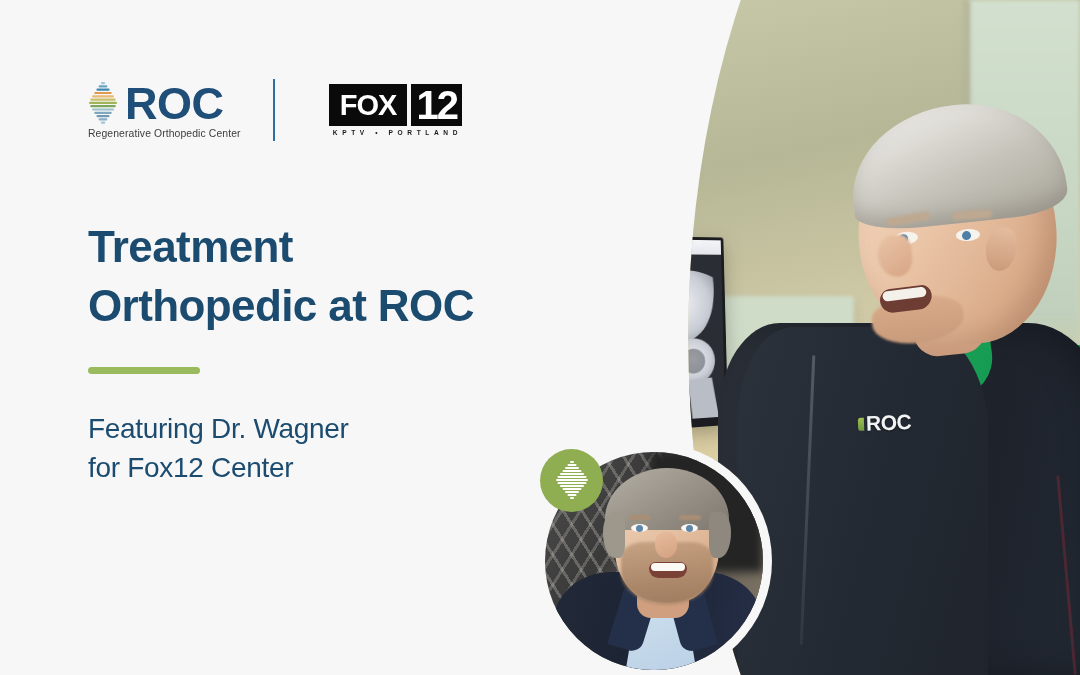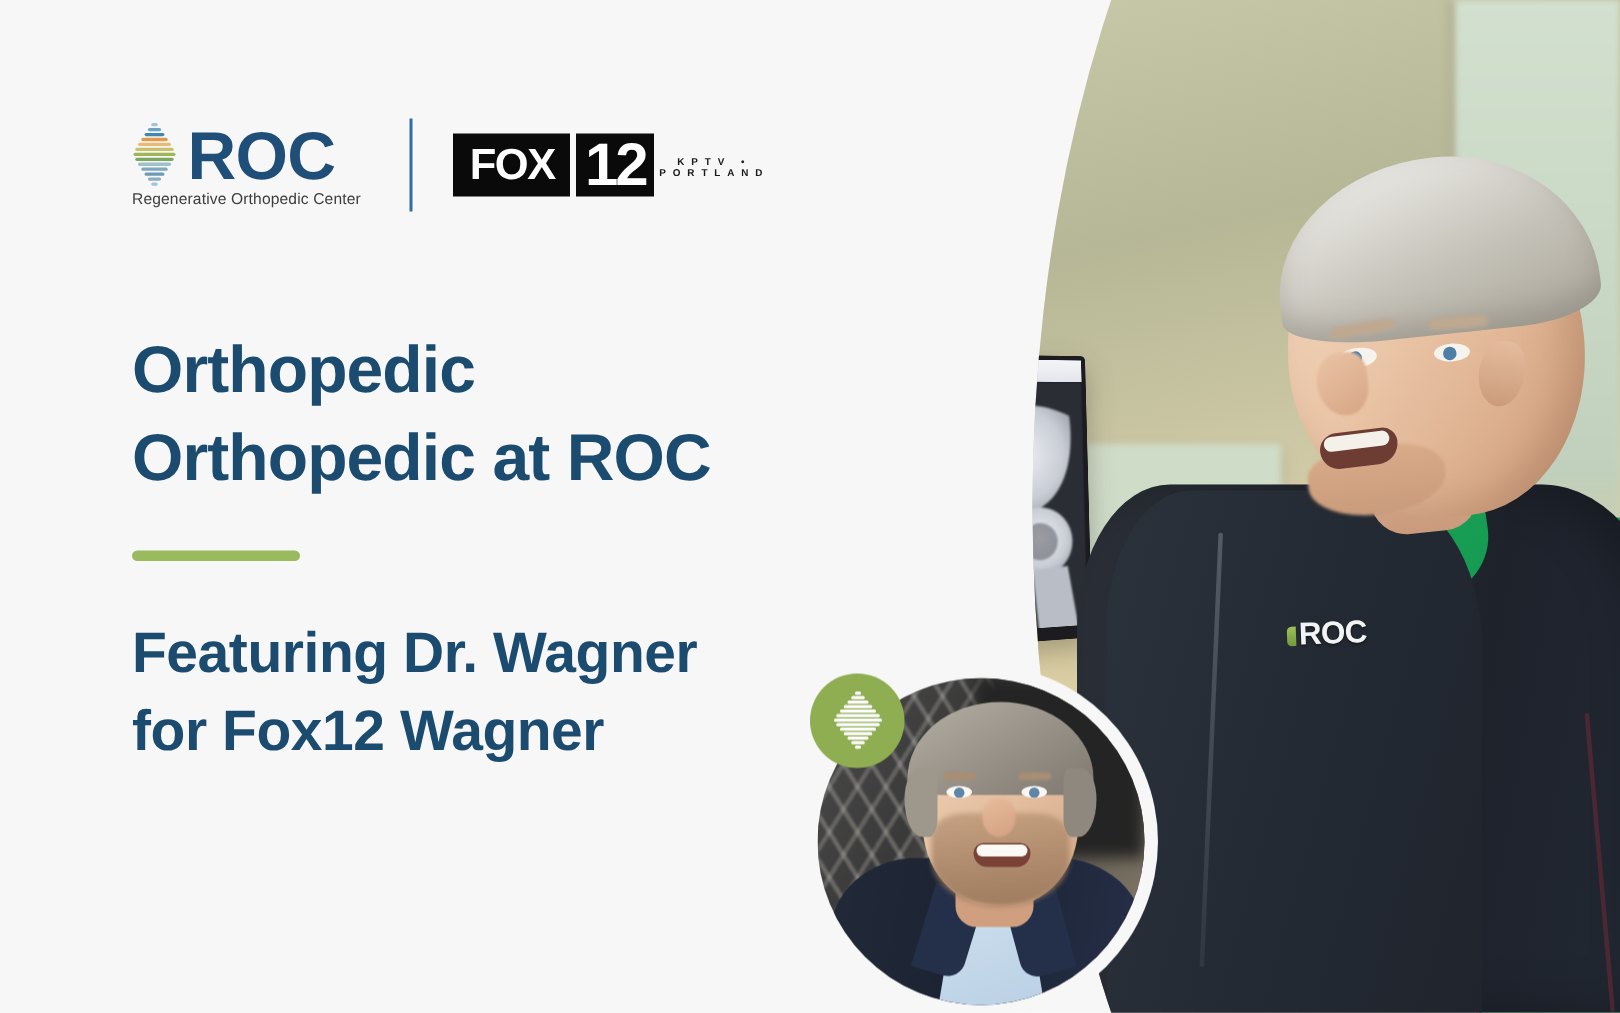--- a/index.html
+++ b/index.html
@@ -72,21 +72,22 @@
     height: 62px;
     background: #2f6ea5;
     margin: 0 27px 0 22px;
     flex: 0 0 auto;
   }
 
   
   .fox-logo {
     width: 160px;
     display: flex;
-    align-items: center;
+    flex-direction: column;
+    align-items: flex-end;
   }
   .fox-top {
     display: flex;
     align-items: stretch;
     gap: 4px;
     height: 42px;
   }
   .fox-box {
     background: #0a0a0a;
     color: #ffffff;
@@ -139,23 +140,23 @@
   .accent-bar {
     margin-top: 32px;
     width: 112px;
     height: 7px;
     border-radius: 4px;
     background: #9aba5e;
   }
 
   .subheadline {
     margin-top: 36px;
-    font-size: 38px;
+    font-size: 28px;
     line-height: 1.38;
-    font-weight: bold;
+    font-weight: normal;
     color: #1c4b70;
     letter-spacing: -0.3px;
     max-width: 420px;
   }
   .subheadline span { display: block; }
 
   
   .photo-wrap {
     position: absolute;
     right: 0; top: 0;
@@ -862,26 +863,26 @@
         <div class="fox-top">
           <div class="fox-box fox-box-fox">FOX</div>
           <div class="fox-box fox-box-12">12</div>
         </div>
         <div class="fox-kptv">KPTV • PORTLAND</div>
       </div>
 
     </div>
 
     <h1 class="headline">
-      <span>Orthopedic</span>
+      <span>Treatment</span>
       <span>Orthopedic at ROC</span>
     </h1>
 
     <div class="accent-bar"></div>
 
     <h2 class="subheadline">
       <span>Featuring Dr. Wagner</span>
-      <span>for Fox12 Wagner</span>
+      <span>for Fox12 Center</span>
     </h2>
 
   </div>
 
 </div>
 
 </body></html>

